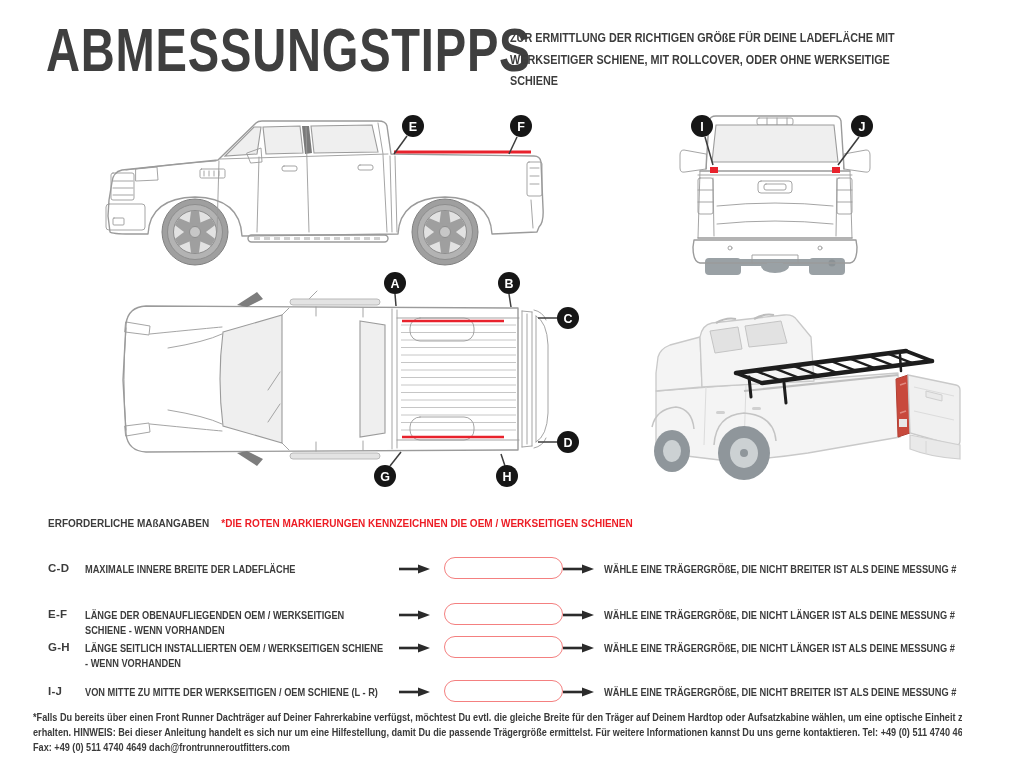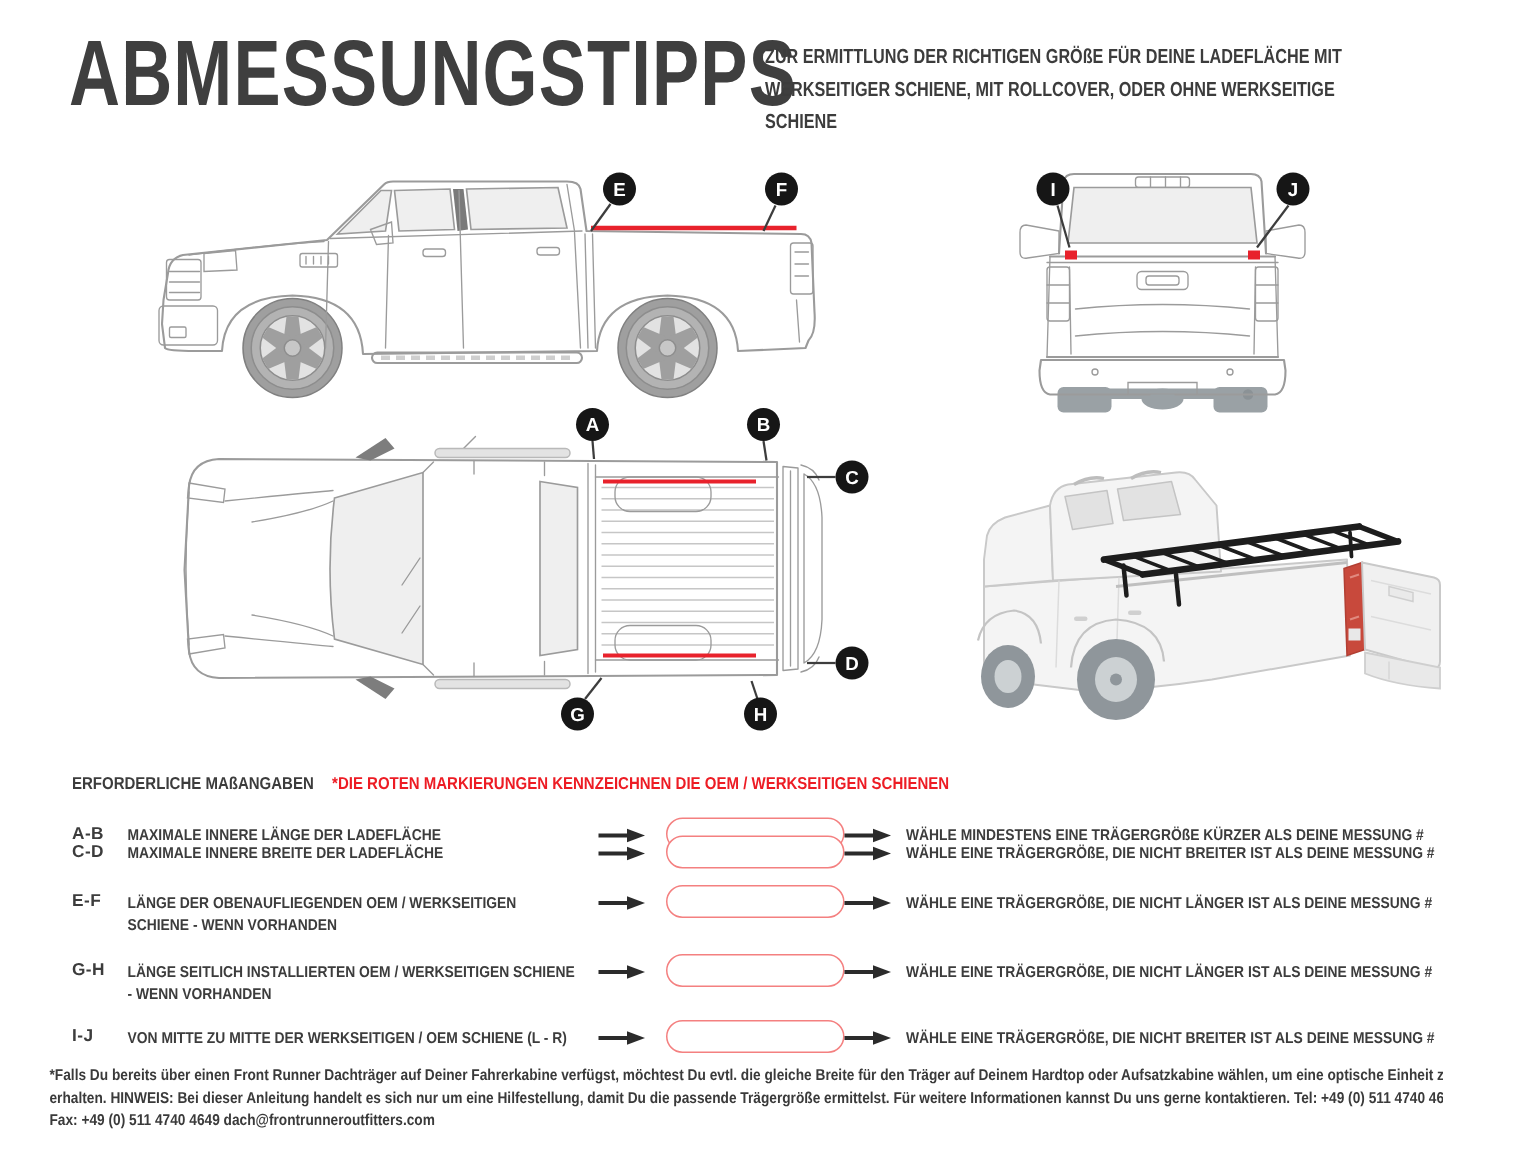--- a/index.html
+++ b/index.html
@@ -248,51 +248,37 @@
       <path class="rackln" stroke-width="3.5" d="M88,78 L114,88 M258,56 L284,66"></path>
       <path class="rackln" stroke-width="3" d="M101,82 L103,102 M136,88 L138,108"></path>
       <path class="rackln" stroke-width="2.5" d="M252,60 L253,76"></path>
     </g>
   </svg>
 
   <div class="abs mhead" style="left:48px;top:517px">
     <span>ERFORDERLICHE MAßANGABEN</span><span class="note">*DIE ROTEN MARKIERUNGEN KENNZEICHNEN DIE OEM / WERKSEITIGEN SCHIENEN</span>
   </div>
 
-  <div class="row" style="top:545px">
-    <span class="rid">A-B</span>
-    <span class="rlabel">MAXIMALE INNERE LÄNGE DER LADEFLÄCHE</span>
-    <svg class="arrow a1" width="33" height="10">
-        <line x1="1" y1="5" x2="21" y2="5" stroke="#2b2b2b" stroke-width="2.6"></line>
-        <polygon points="20,0.5 32,5 20,9.5" fill="#2b2b2b"></polygon>
-      </svg>
-    <input type="text" class="pill" value="" style="">
-    <svg class="arrow a2" width="33" height="10">
-        <line x1="1" y1="5" x2="21" y2="5" stroke="#2b2b2b" stroke-width="2.6"></line>
-        <polygon points="20,0.5 32,5 20,9.5" fill="#2b2b2b"></polygon>
-      </svg>
-    <span class="rresult">WÄHLE MINDESTENS EINE TRÄGERGRÖßE KÜRZER ALS DEINE MESSUNG #</span>
-  </div>
 
   <div class="row" style="top:557px">
     <span class="rid">C-D</span>
     <span class="rlabel">MAXIMALE INNERE BREITE DER LADEFLÄCHE</span>
     <svg class="arrow a1" width="33" height="10">
         <line x1="1" y1="5" x2="21" y2="5" stroke="#2b2b2b" stroke-width="2.6"></line>
         <polygon points="20,0.5 32,5 20,9.5" fill="#2b2b2b"></polygon>
       </svg>
     <input type="text" class="pill" value="" style="">
     <svg class="arrow a2" width="33" height="10">
         <line x1="1" y1="5" x2="21" y2="5" stroke="#2b2b2b" stroke-width="2.6"></line>
         <polygon points="20,0.5 32,5 20,9.5" fill="#2b2b2b"></polygon>
       </svg>
     <span class="rresult">WÄHLE EINE TRÄGERGRÖßE, DIE NICHT BREITER IST ALS DEINE MESSUNG #</span>
   </div>
 
-  <div class="row" style="top:590px">
+  <div class="row" style="top:603px">
     <span class="rid">E-F</span>
     <span class="rlabel">LÄNGE DER OBENAUFLIEGENDEN OEM / WERKSEITIGEN SCHIENE - WENN VORHANDEN</span>
     <svg class="arrow a1" width="33" height="10">
         <line x1="1" y1="5" x2="21" y2="5" stroke="#2b2b2b" stroke-width="2.6"></line>
         <polygon points="20,0.5 32,5 20,9.5" fill="#2b2b2b"></polygon>
       </svg>
     <input type="text" class="pill" value="" style="">
     <svg class="arrow a2" width="33" height="10">
         <line x1="1" y1="5" x2="21" y2="5" stroke="#2b2b2b" stroke-width="2.6"></line>
         <polygon points="20,0.5 32,5 20,9.5" fill="#2b2b2b"></polygon>

